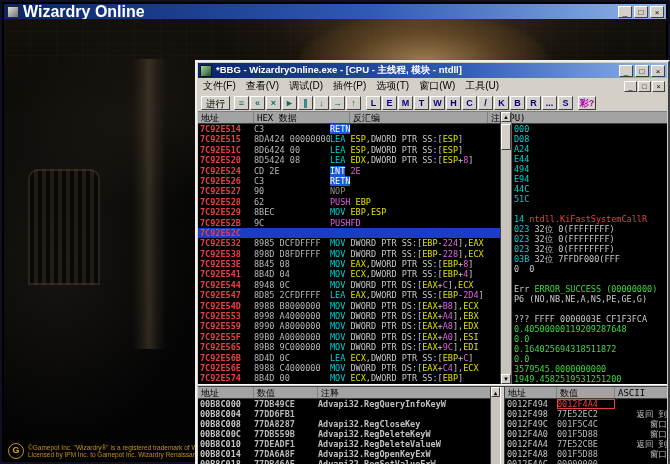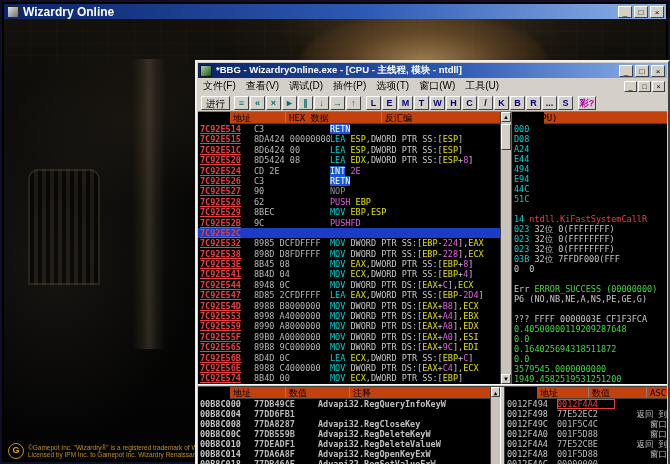--- a/index.html
+++ b/index.html
@@ -5,21 +5,21 @@
   html,body{margin:0;padding:0;background:#222;}
   #screen{position:relative;width:670px;height:464px;background:#000;overflow:hidden;
           font-family:"Liberation Sans",sans-serif;}
   
   #game-frame{position:absolute;inset:0;border:2px solid #101024;box-sizing:border-box;}
   .g-titlebar{position:absolute;left:2px;top:2px;right:2px;height:15px;
       background:linear-gradient(90deg,#0a246a,#2e5ab4 55%,#8fb4e8);
       display:flex;align-items:center;padding:0 2px;box-sizing:border-box;}
   .g-icon{width:10px;height:10px;flex:none;margin-left:1px;
       background:linear-gradient(135deg,#e0e0e0,#707070);border:1px solid #2a2a2a;}
-  .g-title{color:#fff;font-size:12px;font-weight:bold;margin-left:4px;flex:1;
+  .g-title{color:#fff;font-size:16px;font-weight:bold;margin-left:4px;flex:1;
       white-space:nowrap;overflow:hidden;}
   .winbtns{display:flex;gap:2px;margin-left:auto;}
   .wbtn{width:14px;height:12px;font-size:8px;line-height:11px;text-align:center;color:#000;
       background:#d4d0c8;border:1px solid;border-color:#fff #404040 #404040 #fff;box-sizing:border-box;}
   .g-content{position:absolute;left:2px;top:17px;right:2px;bottom:2px;overflow:hidden;
       background:
         radial-gradient(ellipse 260px 120px at 63% 0%, rgba(150,110,60,0.45), rgba(70,50,28,0.15) 55%, transparent 78%),
         radial-gradient(ellipse 200px 260px at 8% 55%, rgba(95,85,72,0.20), transparent 70%),
         radial-gradient(ellipse 160px 120px at 20% 22%, rgba(80,68,52,0.16), transparent 75%),
         linear-gradient(#14110c, #060605 45%, #030303);}
@@ -57,33 +57,33 @@
   .raised{background:#d4d0c8;border:1px solid;border-color:#fff #404040 #404040 #fff;box-sizing:border-box;}
   .run-label{font-size:9.5px;padding:0 4px;height:14px;line-height:13px;margin-right:3px;}
   .tbtn{width:15px;height:14px;font-size:9px;line-height:12px;text-align:center;
       color:#007070;font-weight:bold;flex:none;}
   .lbtn{width:15px;height:14px;font-size:9px;line-height:12px;text-align:center;
       color:#000080;font-weight:bold;flex:none;}
   .sep{width:3px;height:14px;flex:none;}
   .xbtn{width:18px;height:14px;font-size:9px;line-height:12px;text-align:center;color:#b000b0;font-weight:bold;flex:none;}
   .d-content{position:absolute;left:1px;top:50px;right:1px;bottom:1px;background:#000;overflow:hidden;}
   .mono{font-family:"DejaVu Sans Mono",monospace;font-size:8.5px;}
-  .pane-header{background:#c2410c;color:#000;display:flex;height:12px;line-height:12px;font-size:9px;
-      border-bottom:1px solid #404040;box-sizing:border-box;overflow:hidden;margin-left:32px;}
+  .pane-header{background:#a3a3a3;color:#000;display:flex;height:12px;line-height:12px;font-size:9px;
+      border-bottom:1px solid #404040;box-sizing:border-box;overflow:hidden;}
   .hcell{border-right:1px solid #808080;padding-left:3px;box-sizing:border-box;flex:none;
       white-space:nowrap;overflow:hidden;}
   
   #disasm{position:absolute;left:0;top:0;width:302px;height:272px;overflow:hidden;background:#000;}
   .h-addr{width:56px}.h-hex{width:96px}.h-asm{width:138px}.h-com{flex:1;border-right:none}
   .crow{display:flex;height:10.4px;line-height:10.4px;white-space:pre;overflow:hidden;}
   .crow.sel{background:#1a3cc8;flex-direction:column;}
   .c-addr{width:56px;flex:none;padding-left:2px;box-sizing:border-box;}
   .c-hex{width:76px;flex:none;overflow:hidden;}
   .c-asm{flex:1;overflow:hidden;}
-  .addr{color:#e84040;font-weight:bold;text-decoration:underline;}
+  .addr{color:#e84040;font-weight:bold;}
   .hex{color:#b8b8b8;}
   .t-c{color:#00d0d0}.t-y{color:#e0e000}.t-w{color:#c8c8c8}.t-m{color:#e060e0}
   .t-g{color:#909090}.t-hl{color:#fff;background:#1858d8;}
   .t-v{color:#00d0d0}.t-mod{color:#e84040}.t-grn{color:#40d840}
   
   .vscroll{position:absolute;left:302px;top:0;width:11px;height:272px;background:#c8c4bc;
       border-left:1px solid #404040;box-sizing:border-box;}
   .sb-btn{width:100%;height:10px;font-size:6px;line-height:9px;text-align:center;color:#000;
       background:#d4d0c8;border:1px solid;border-color:#fff #404040 #404040 #fff;box-sizing:border-box;}
   .sb-thumb{width:100%;height:26px;margin-top:2px;background:#d4d0c8;

